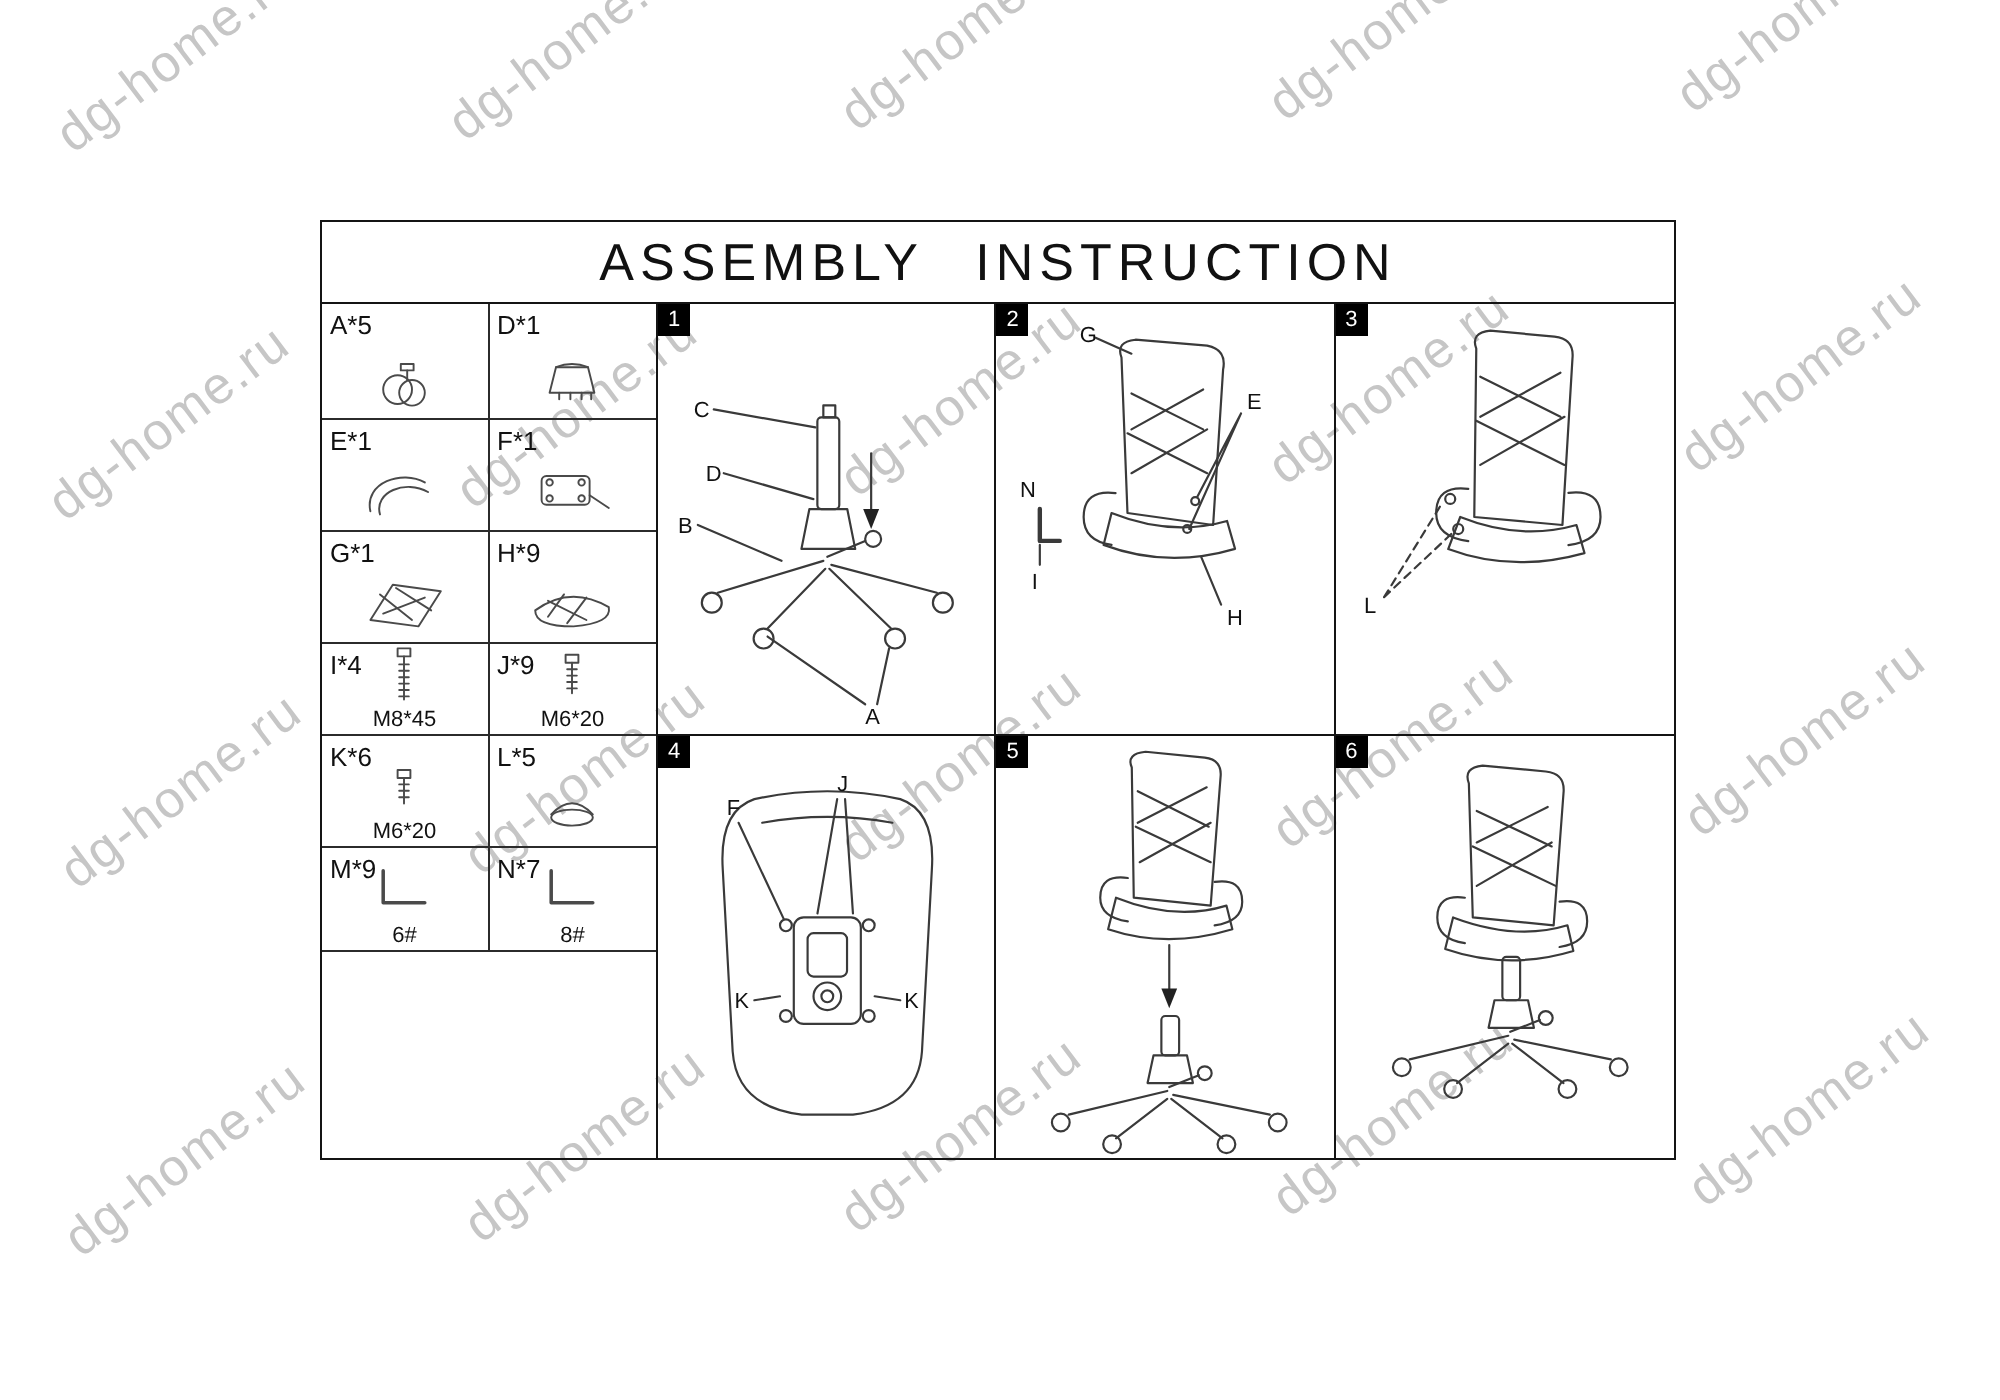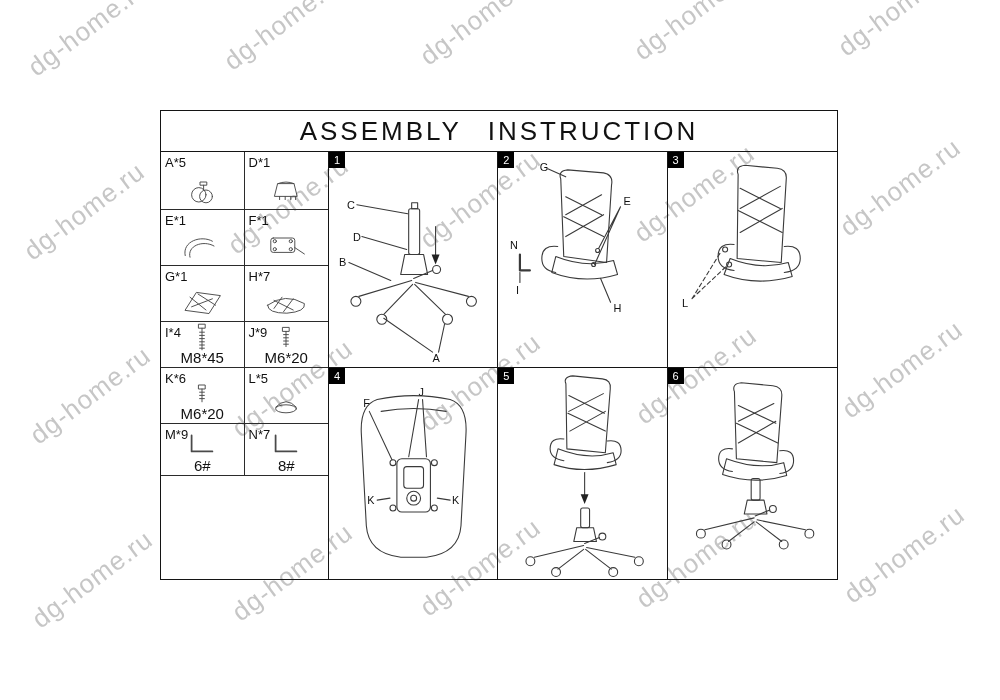--- a/index.html
+++ b/index.html
@@ -29,21 +29,21 @@
   .parts{
     width:167px;flex:0 0 167px;border-right:1px solid #141414;
     display:grid;grid-template-columns:1fr 1fr;
     grid-template-rows:58px 56px 56px 46px 56px 52px 46px 1fr;
   }
   .pcell{border-bottom:1px solid #2b2b2b;position:relative;}
   .pcell.colL{border-right:1px solid #2b2b2b;}
   .pcell .plabel{position:absolute;top:3px;left:4px;font-size:13px;}
   .picon{position:absolute;bottom:3px;left:50%;transform:translateX(-50%);width:64px;height:32px;}
   .has-sub .picon{bottom:14px;}
-  .psub{position:absolute;bottom:1px;left:0;right:0;text-align:center;font-size:15px;}
+  .psub{position:absolute;bottom:1px;left:0;right:0;text-align:center;font-size:11px;}
   .pfill{grid-column:1 / 3;}
   .pic{stroke:#4a4a4a;fill:none;stroke-width:1.2;stroke-linecap:round;stroke-linejoin:round;}
   
   .steps{flex:1;display:grid;grid-template-columns:1fr 1fr 1fr;grid-template-rows:216px 1fr;}
   .scell{position:relative;}
   .scell:not(:nth-child(3n)){border-right:1px solid #141414;}
   .scell:nth-child(-n+3){border-bottom:1px solid #141414;}
   .snum{
     position:absolute;top:0;left:0;width:16px;height:16px;background:#000;color:#fff;
     font-size:11px;display:flex;align-items:center;justify-content:center;z-index:2;
@@ -126,21 +126,21 @@
       </div>
 
       <div class="pcell colL">
         <span class="plabel">G*1</span>
         <svg class="picon pic" viewBox="0 0 70 40">
           <path d="M14,30 L28,8 L58,12 L44,34 Z"></path>
           <path d="M22,26 L48,16 M20,14 L40,30 M30,10 L52,24"></path>
         </svg>
       </div>
       <div class="pcell">
-        <span class="plabel">H*7</span>
+        <span class="plabel">H*9</span>
         <svg class="picon pic" viewBox="0 0 70 40">
           <path d="M12,24 Q34,8 58,22 Q60,32 36,34 Q12,34 12,24 Z"></path>
           <path d="M20,18 L44,30 M30,14 L20,28 M44,16 L32,32"></path>
         </svg>
       </div>
 
       <div class="pcell colL has-sub">
         <span class="plabel">I*4</span>
         <svg class="picon pic" viewBox="0 0 70 40">
           <path d="M31,4 h8 v5 h-8 z"></path>

